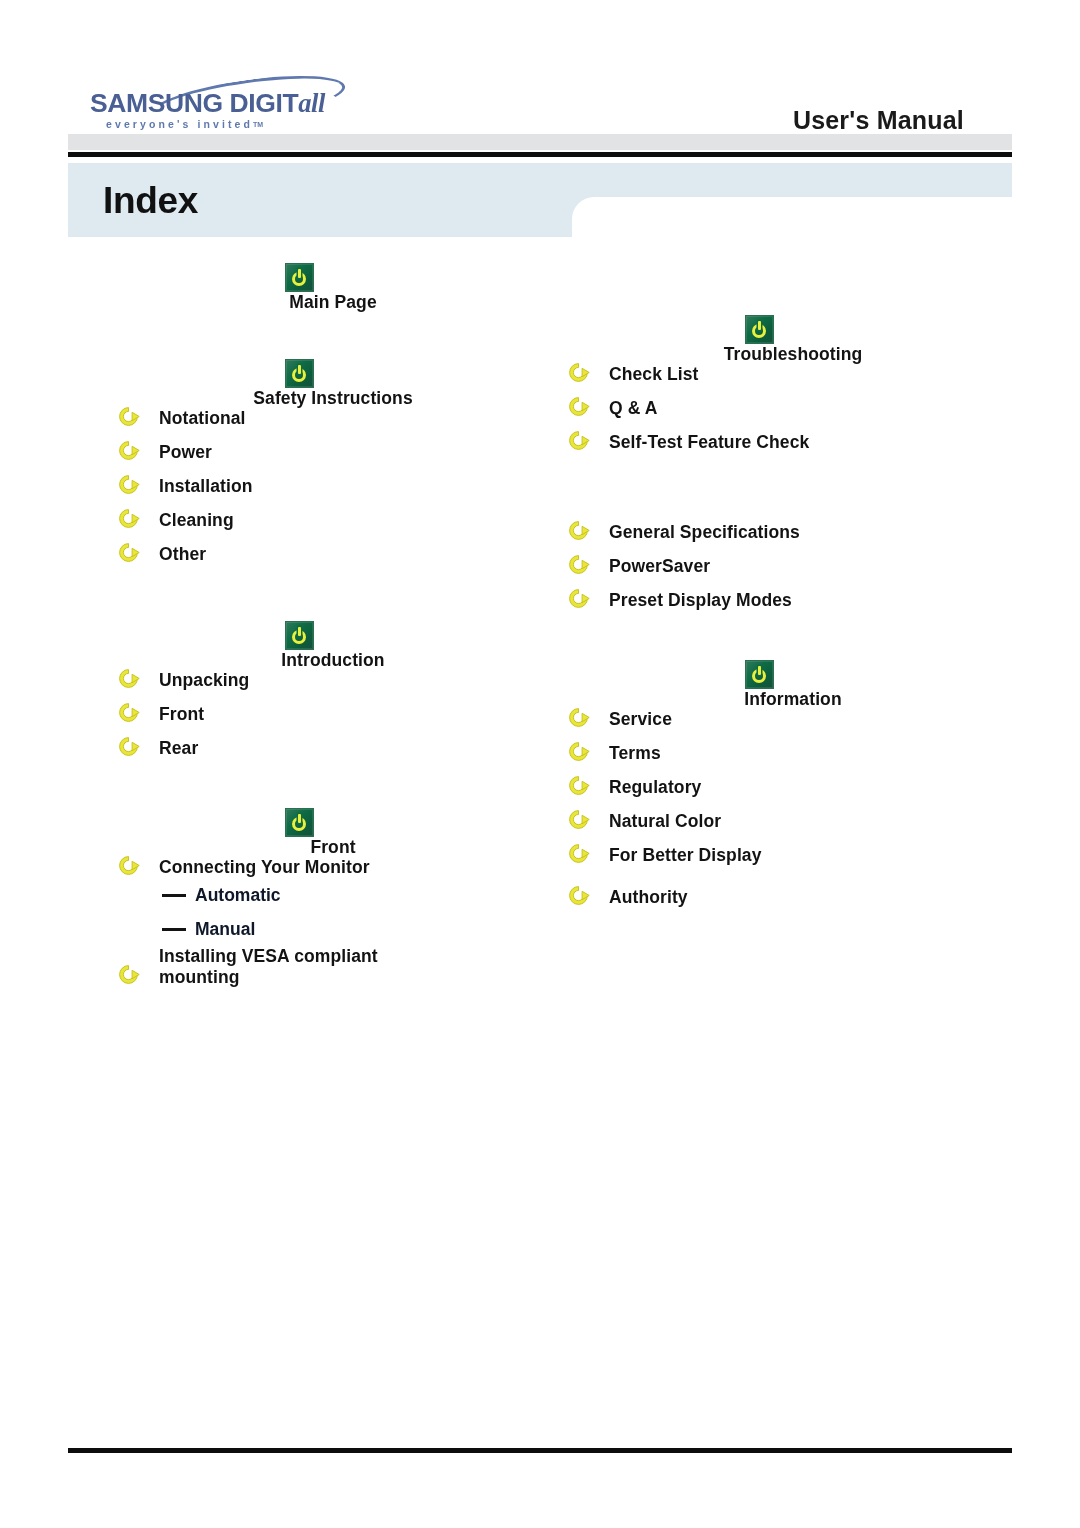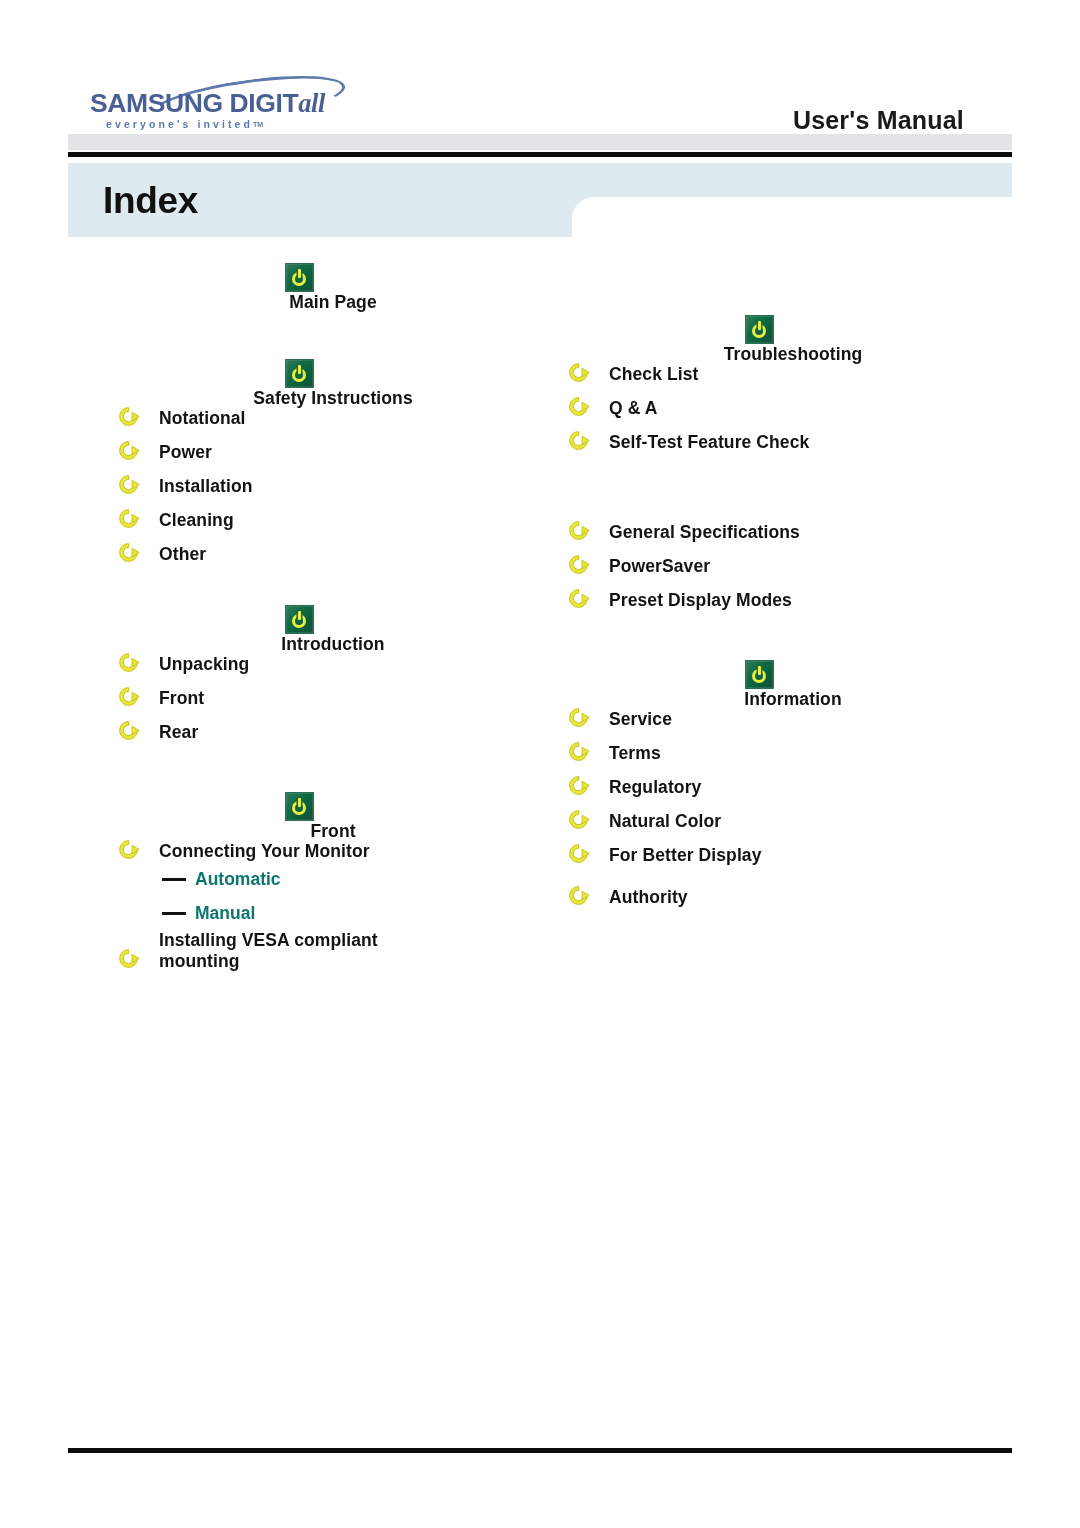--- a/index.html
+++ b/index.html
@@ -220,21 +220,21 @@
   .entry-dash .dash {
     display: inline-block;
     width: 24px;
     height: 3px;
     background: #131313;
     margin-right: 9px;
   }
   .entry-dash .label {
     font-size: 17.5px;
     font-weight: bold;
-    color: #0f766e;
+    color: #0f172a;
     white-space: nowrap;
   }
 
   
   .icon-power {
     width: 29px;
     height: 29px;
     flex: 0 0 29px;
     background: linear-gradient(135deg, #2f7a5a 0%, #0f6b45 38%, #0c5c3c 70%, #14513a 100%);
     border: 1px solid #2a6f52;
@@ -358,21 +358,21 @@
           <div class="entry-sub">
             <span class="icon-arrow">
               <svg width="25" height="25" viewBox="0 0 25 25">
                 <path d="M12.5 3.6 A8.9 8.9 0 1 0 21.4 12.5 L17.6 12.5 A5.1 5.1 0 1 1 12.5 7.4 Z" fill="#e8e63a" stroke="#c9c41f" stroke-width="1"></path>
                 <path d="M16.1 8.3 L23.2 12.5 L16.1 16.7 Z" fill="#e8e63a" stroke="#c9c41f" stroke-width="1"></path>
               </svg>
             </span>
             <span class="label">Other</span>
           </div>
         </div>
-        <div class="group" style="margin-top: 40px;">
+        <div class="group" style="margin-top: 56px;">
           <div class="entry-top">
             <div class="icon-power"></div>
             <span class="label">Introduction</span>
           </div>
           <div class="entry-sub">
             <span class="icon-arrow">
               <svg width="25" height="25" viewBox="0 0 25 25">
                 <path d="M12.5 3.6 A8.9 8.9 0 1 0 21.4 12.5 L17.6 12.5 A5.1 5.1 0 1 1 12.5 7.4 Z" fill="#e8e63a" stroke="#c9c41f" stroke-width="1"></path>
                 <path d="M16.1 8.3 L23.2 12.5 L16.1 16.7 Z" fill="#e8e63a" stroke="#c9c41f" stroke-width="1"></path>
               </svg>

